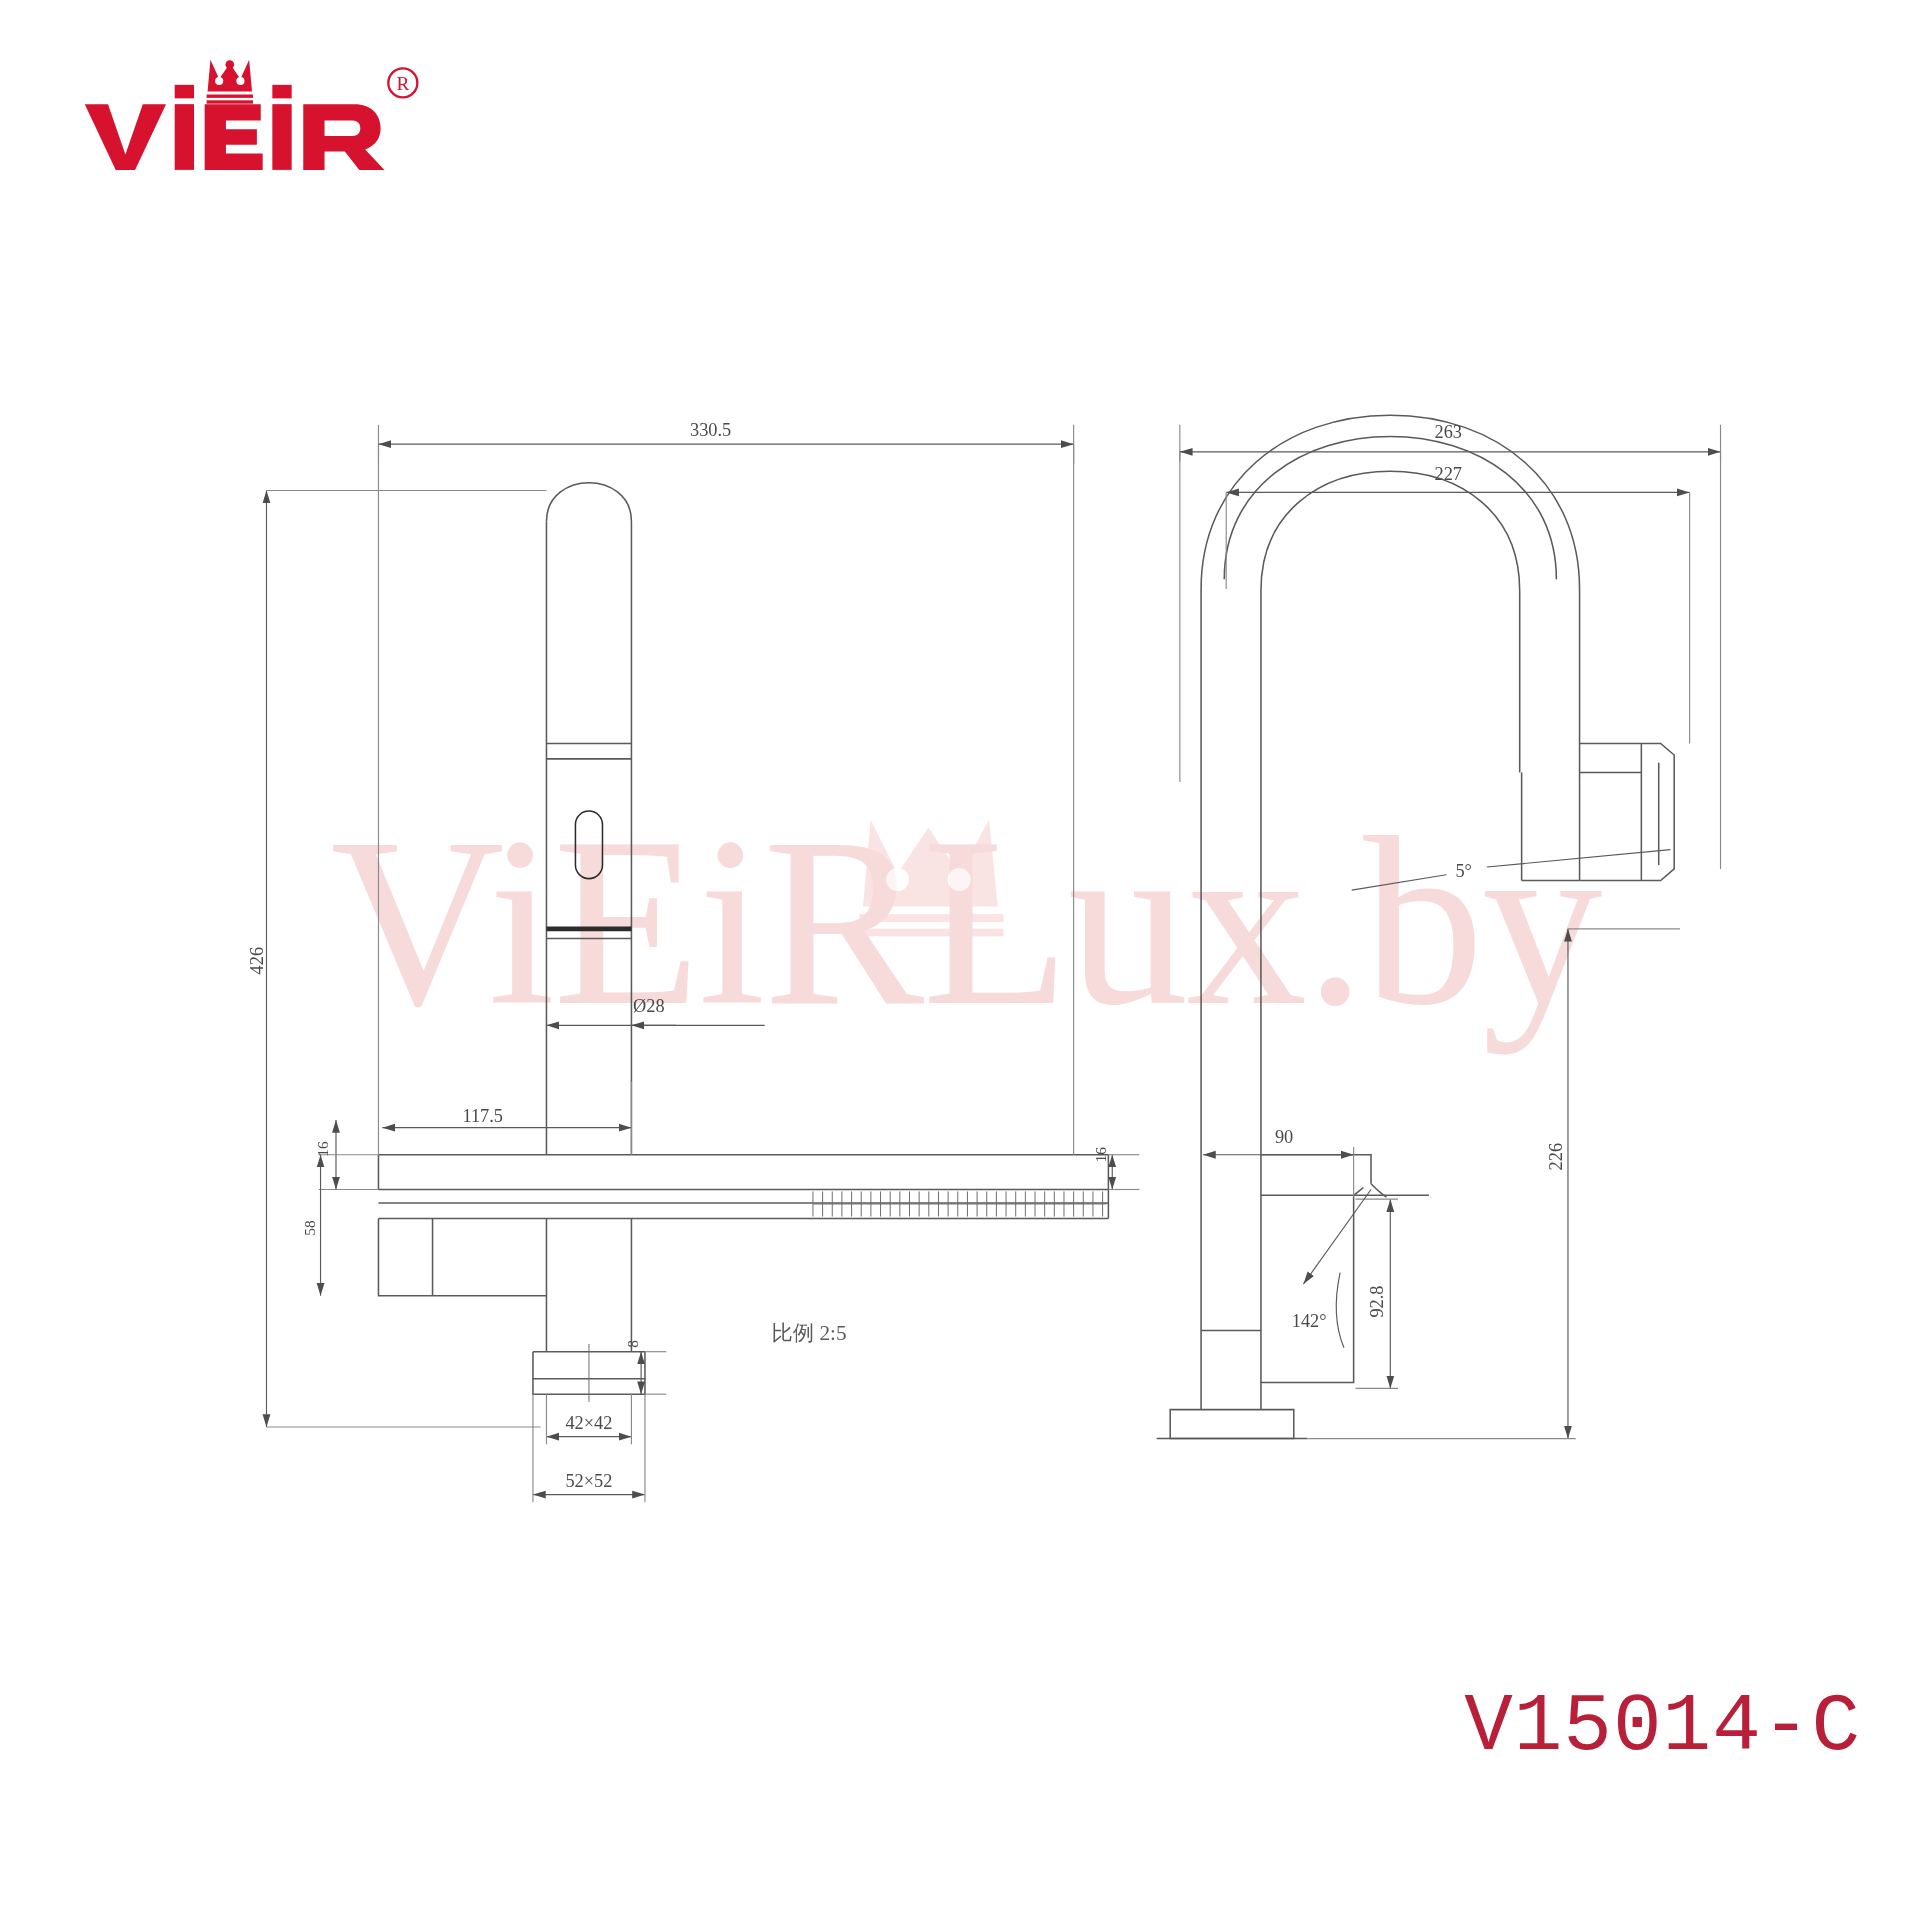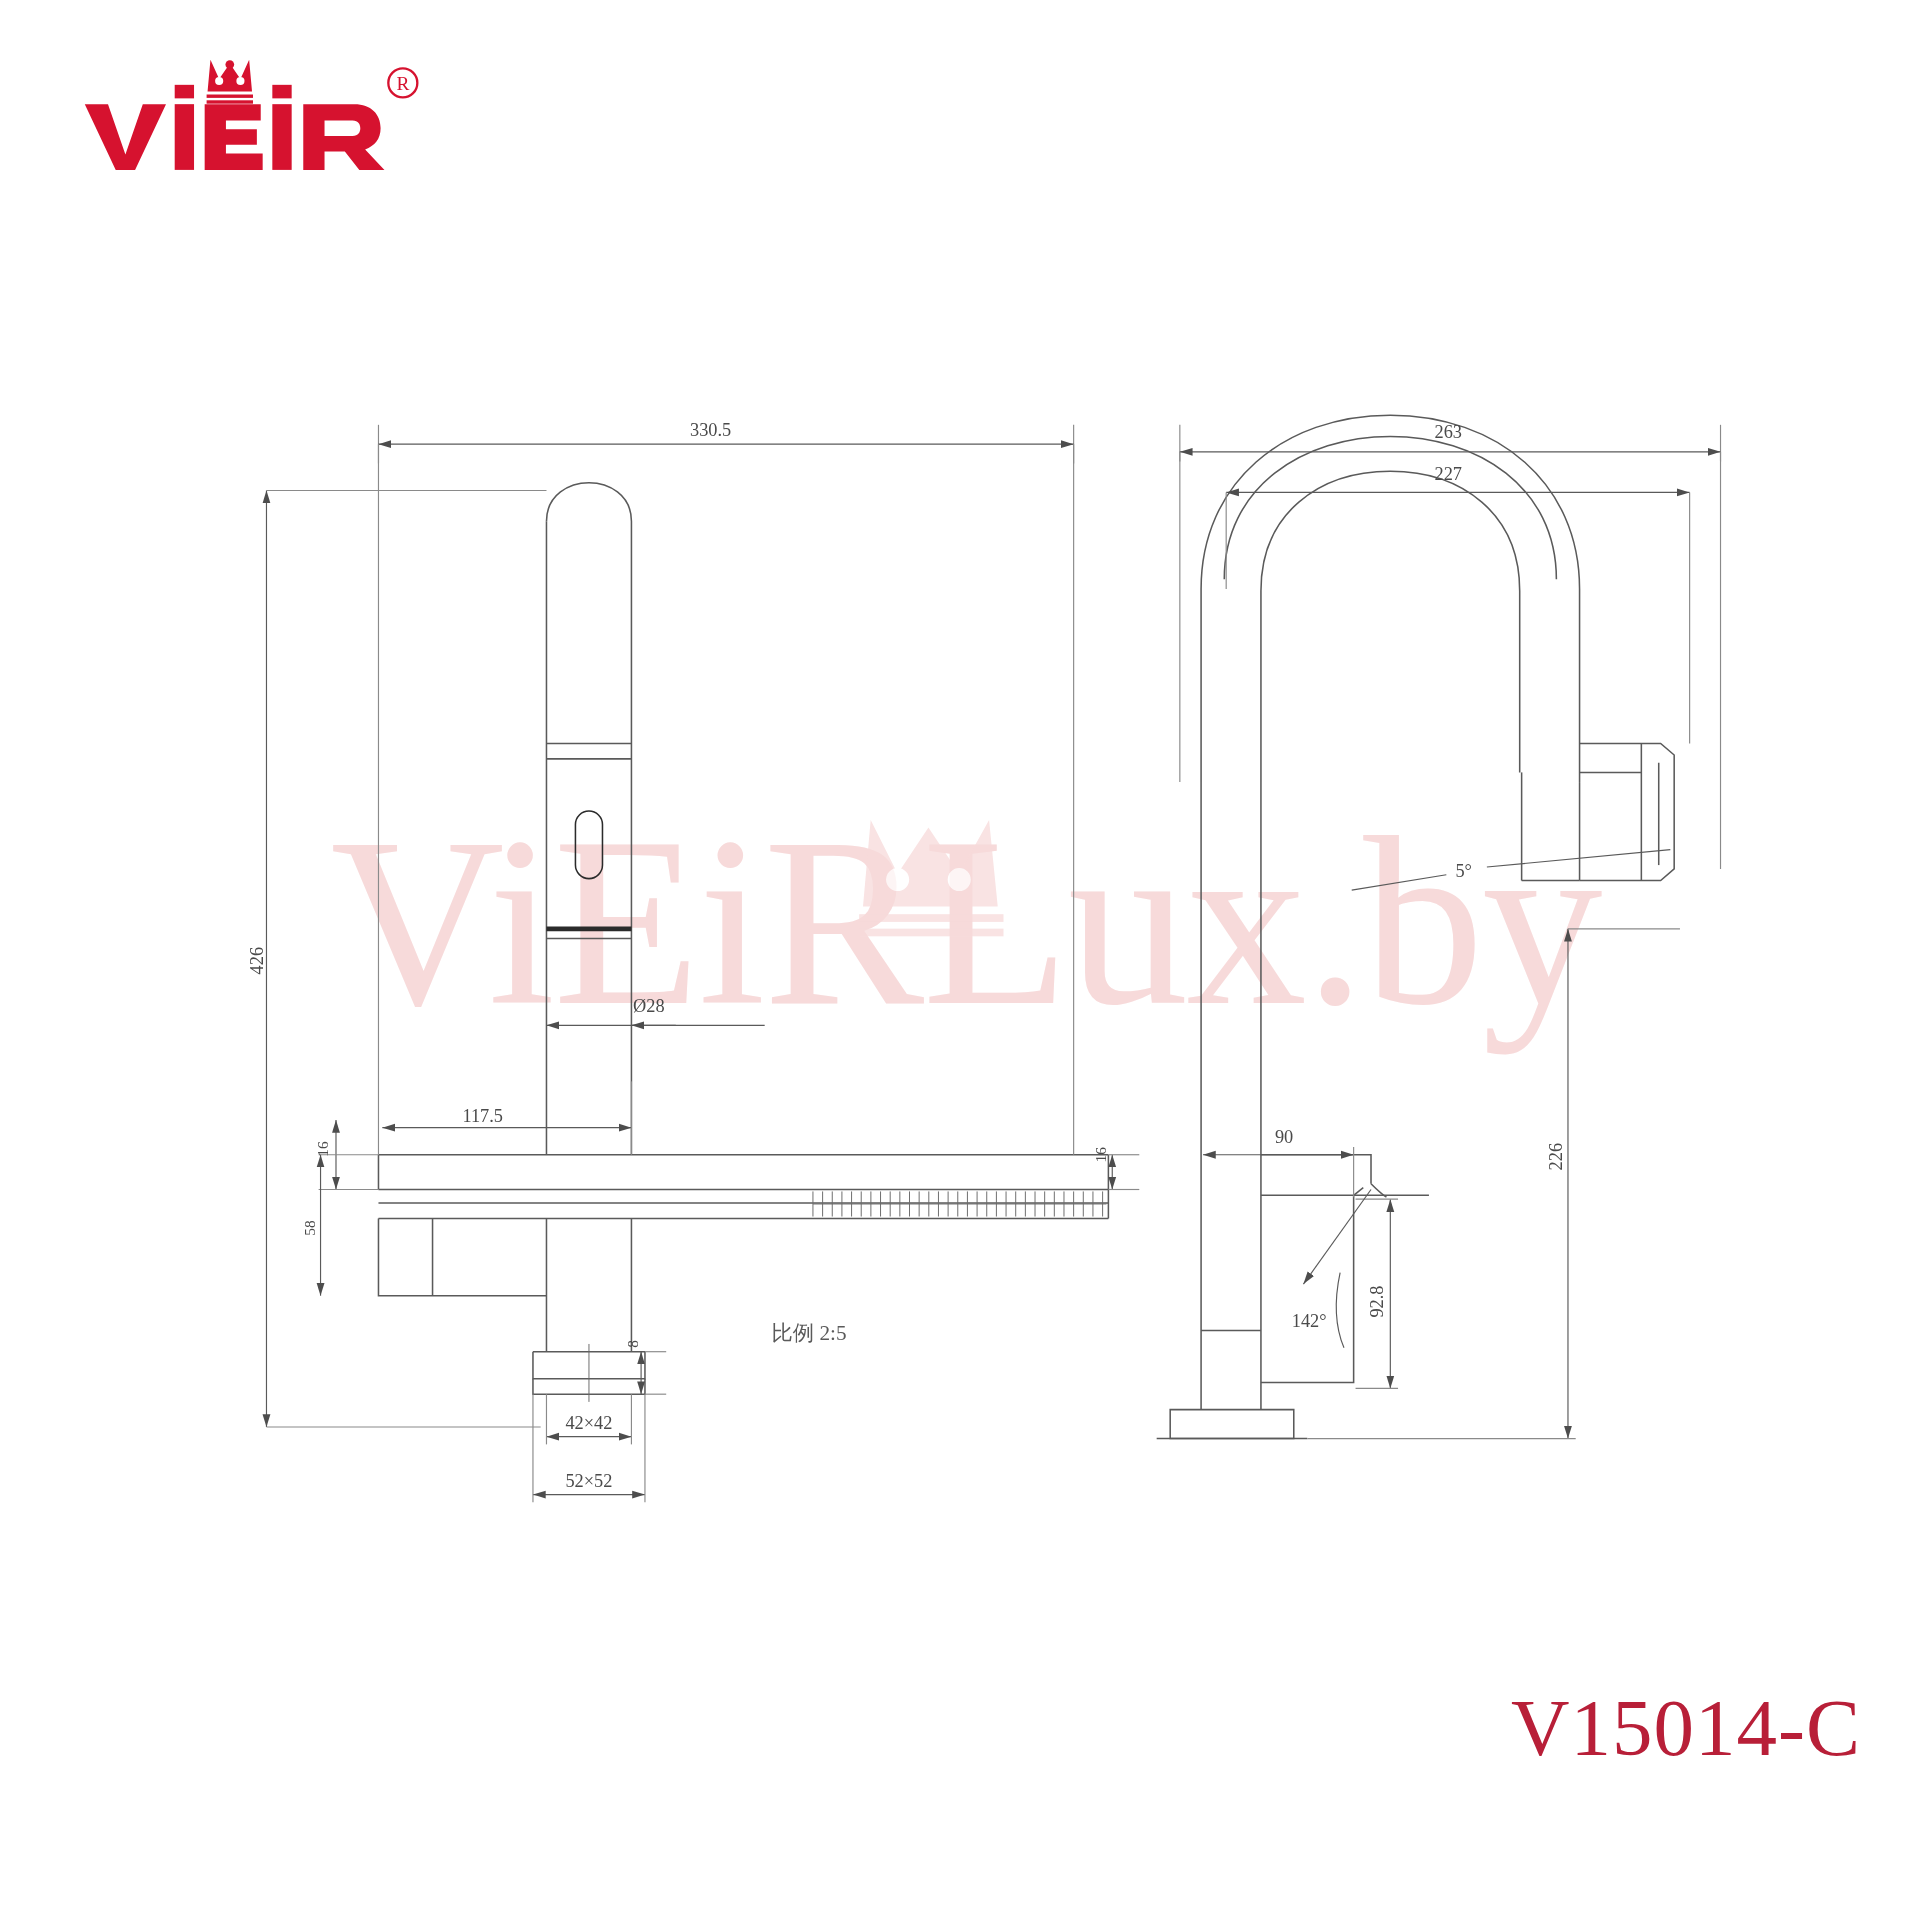--- a/index.html
+++ b/index.html
@@ -31,21 +31,21 @@
     white-space:nowrap;
   }
   #wm-crown{position:absolute;left:521px;top:-9.7px;width:203px;height:154px;opacity:.75;}
 
   
   #drawing{position:absolute;left:0;top:0;width:1931px;height:1931px;}
 
   
   #model-code{
     position:absolute;right:70px;top:1682px;
-    font-family:Liberation Serif, serif;
+    font-family:Liberation Mono, monospace;
     font-size:81px;
     color:#b81f38;
     letter-spacing:1px;
     white-space:nowrap;
   }
 </style>
 </head>
 <body>
 
 <div class="stage">

